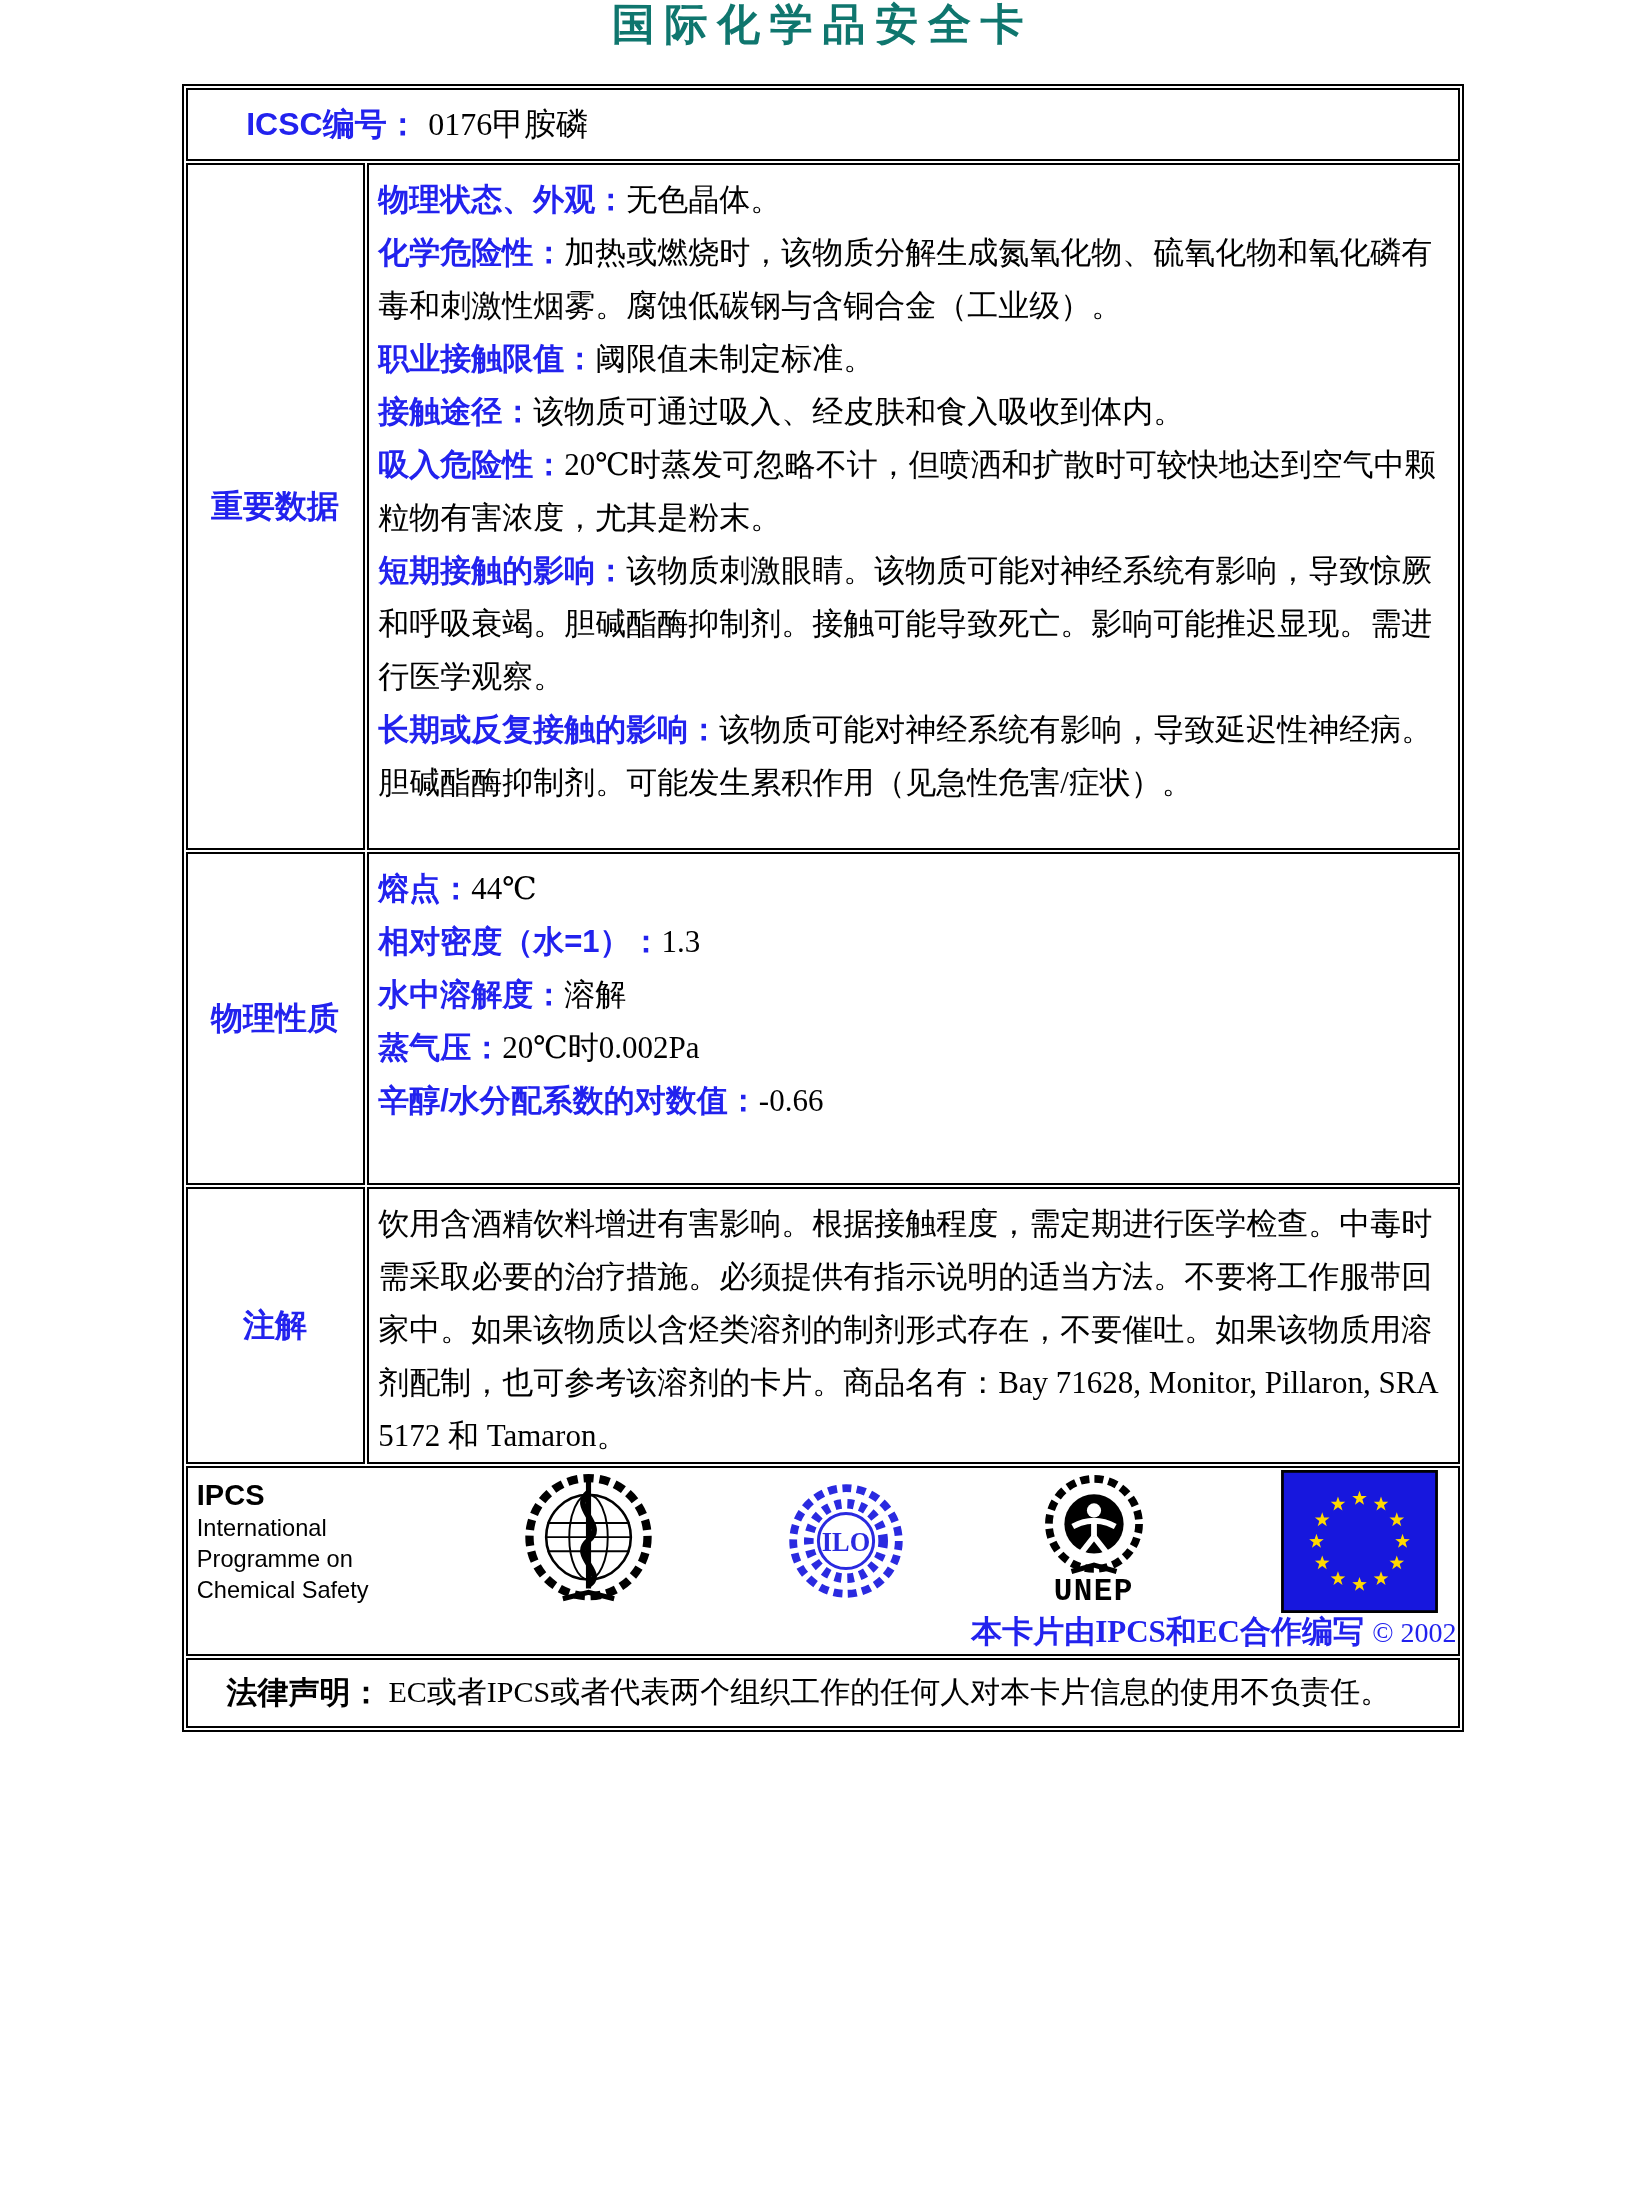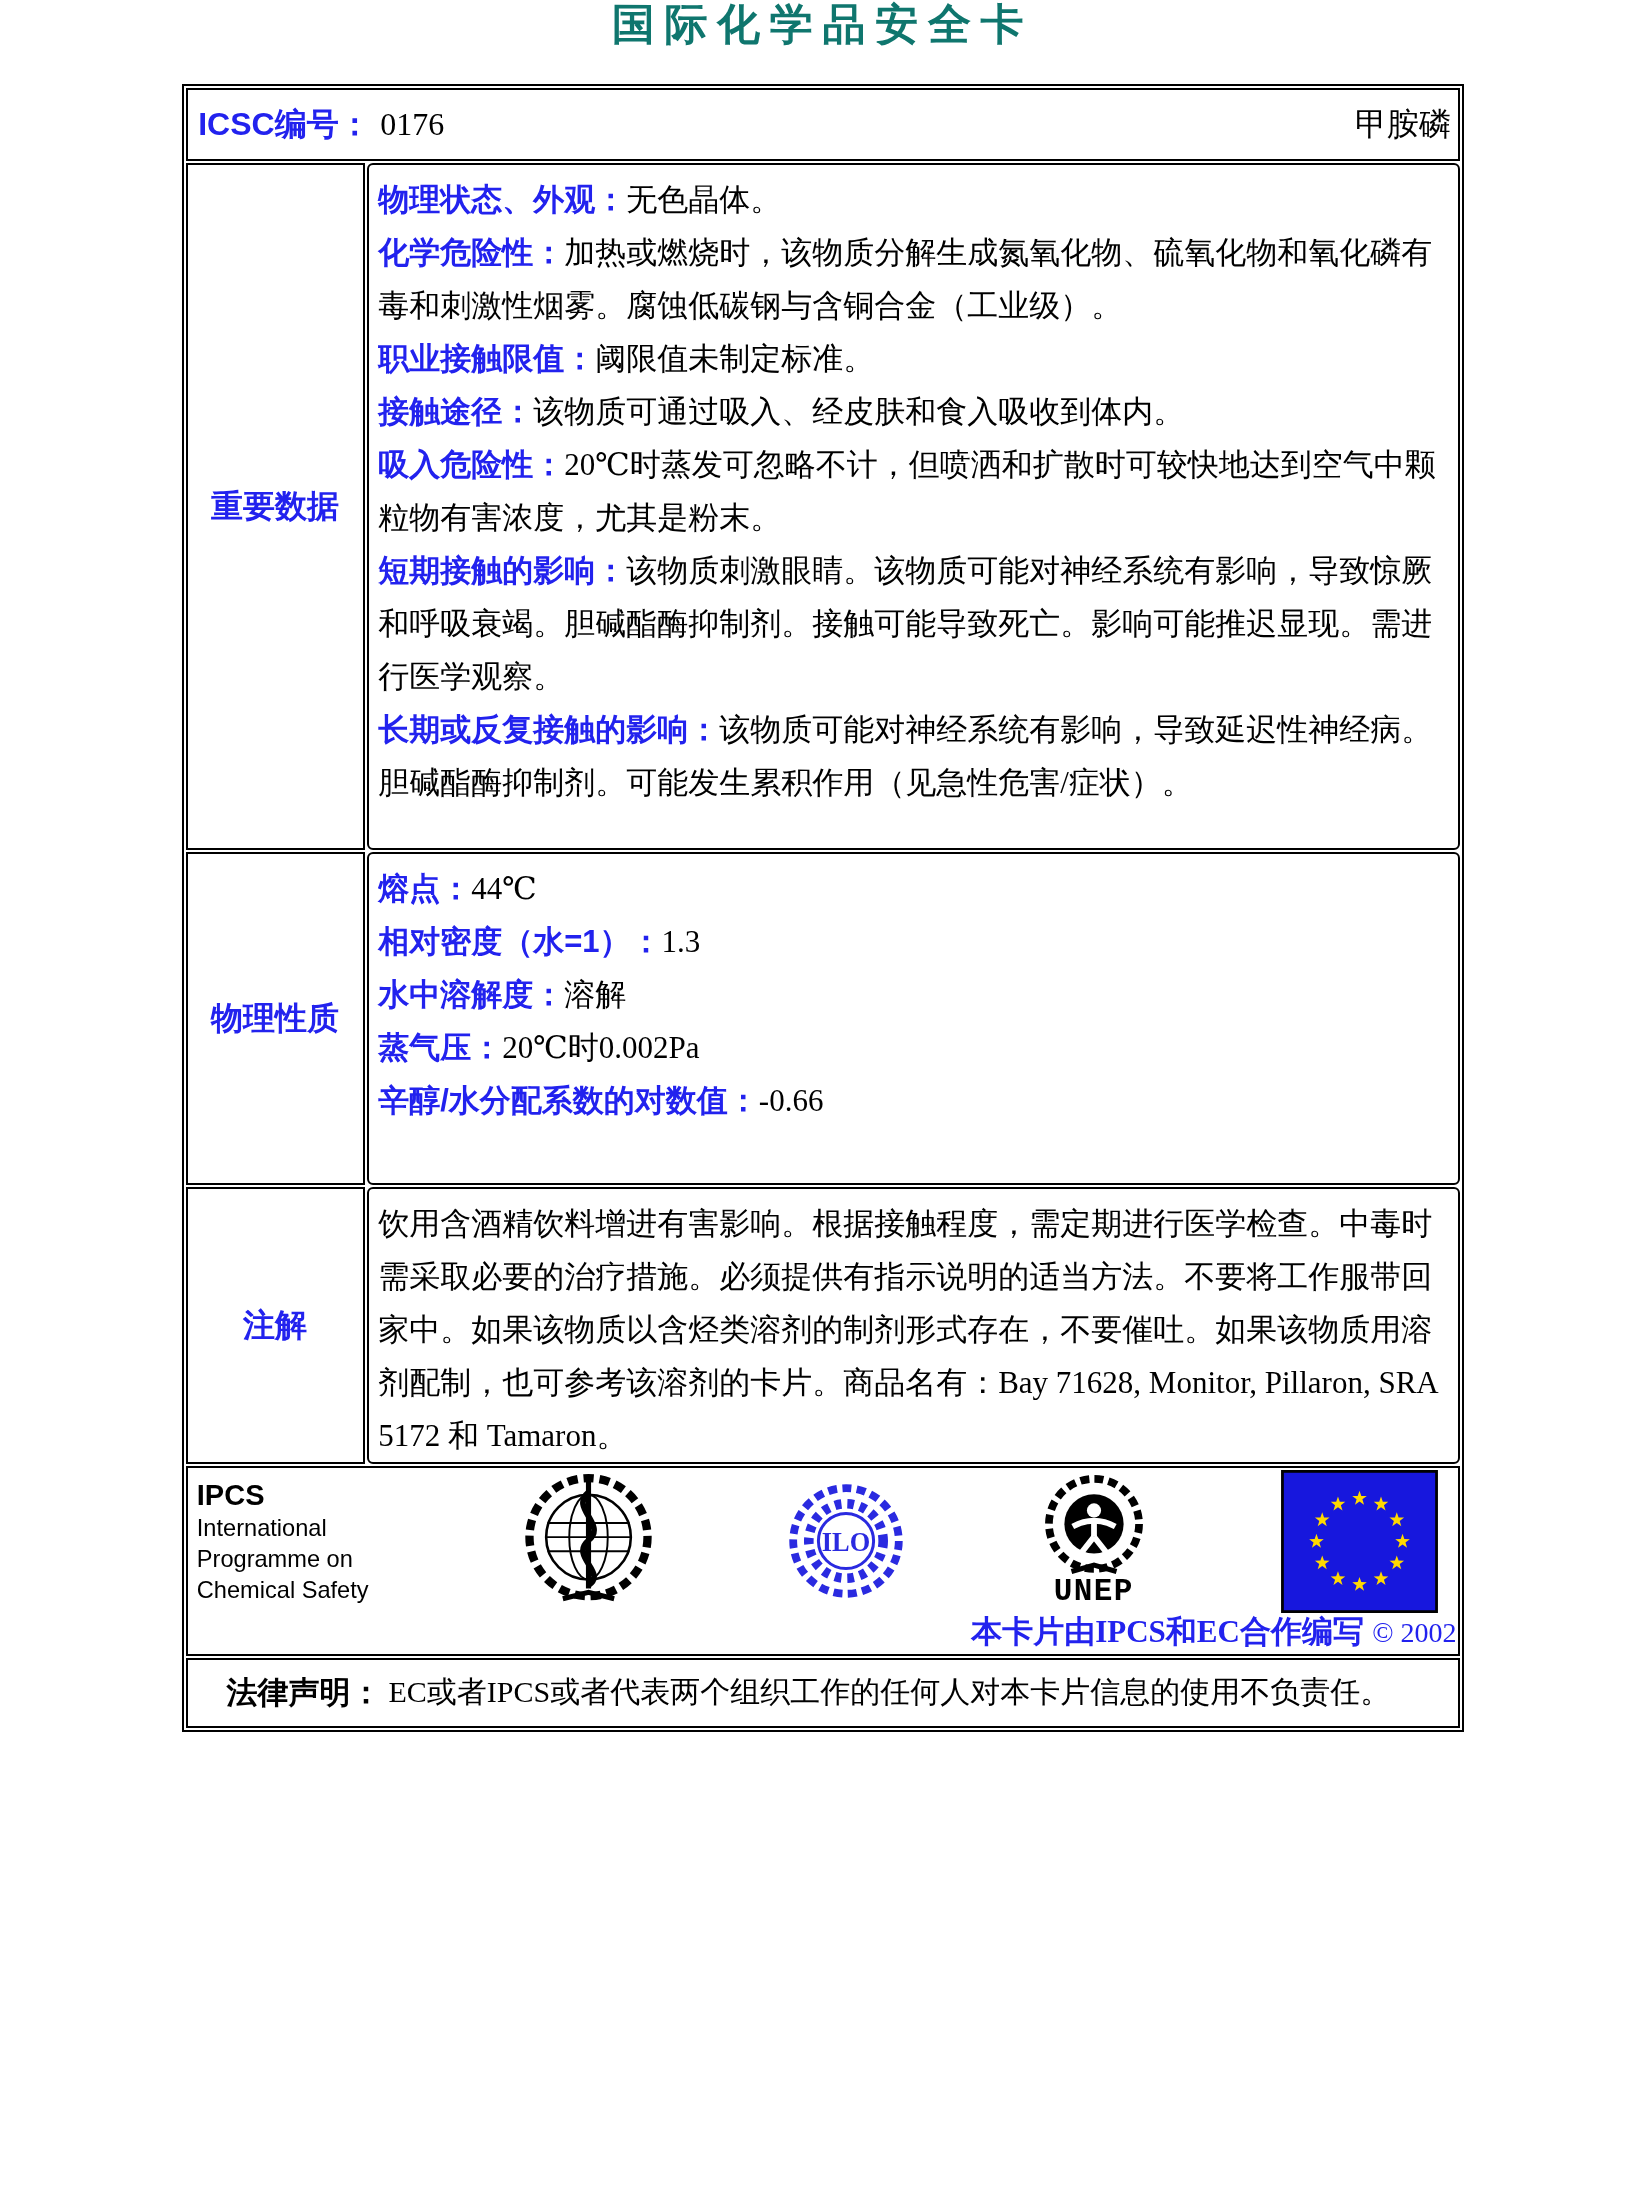--- a/index.html
+++ b/index.html
@@ -27,37 +27,38 @@
   .h-header { height: 67px; }
   .h-imp    { height: 681px; }
   .h-phys   { height: 327px; }
   .h-env    { height: 54px; }
   .h-notes  { height: 267px; }
   .h-add    { height: 47px; }
   .h-logos  { height: 174px; }
   .h-legal  { height: 64px; padding-left: 32px; }
 
   .header-flex {
-    display: flex; justify-content: space-between; align-items: center;
+    display: flex; justify-content: flex-start; align-items: center;
     padding: 0 5.6px 0 9.7px; height: 100%;
     font-size: 32px;
+    margin-left: 48px;
   }
   .blabel {
     color: #2222ee; font-weight: bold;
     font-family: "Liberation Sans", "DejaVu Sans", sans-serif;
   }
   .hval { margin-left: 9.7px; font-size: 32px; }
   .hname { font-size: 32px; }
 
   td.rlabel {
     text-align: center; vertical-align: middle;
     color: #2222ee; font-weight: bold; font-size: 32px;
     font-family: "Liberation Sans", "DejaVu Sans", sans-serif;
   }
-  td.content { vertical-align: top; padding: 8.3px 9.7px 0 9.7px; border-radius: 6px; }
+  td.content { vertical-align: top; padding: 8.3px 9.7px 0 9.7px; }
   p.field { margin: 0; font-size: 31px; line-height: 53px; }
   .ftext { color: #000; }
 
   .logos-cell { vertical-align: top; }
   .logos-flex {
     display: flex; justify-content: space-between; align-items: center;
     padding: 5.6px 18px 0 8.3px; height: 133px;
   }
   .ipcs-block {
     width: 195px; align-self: center;

